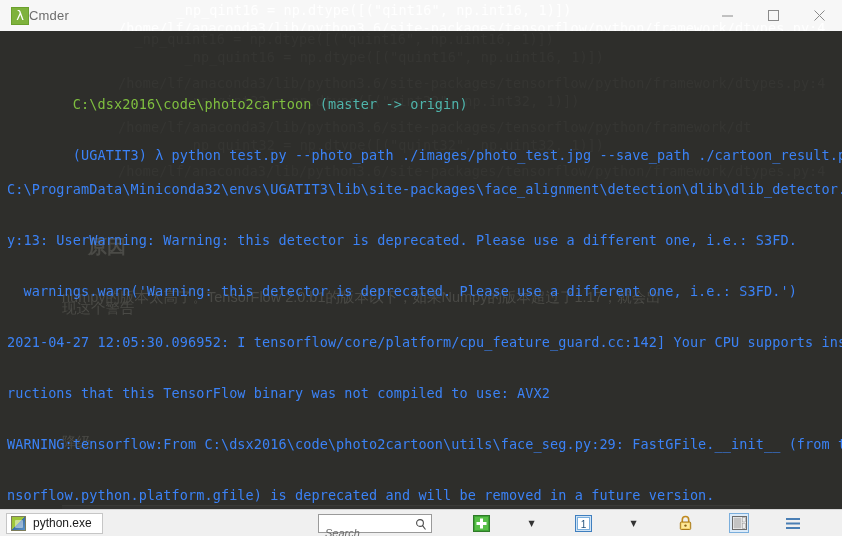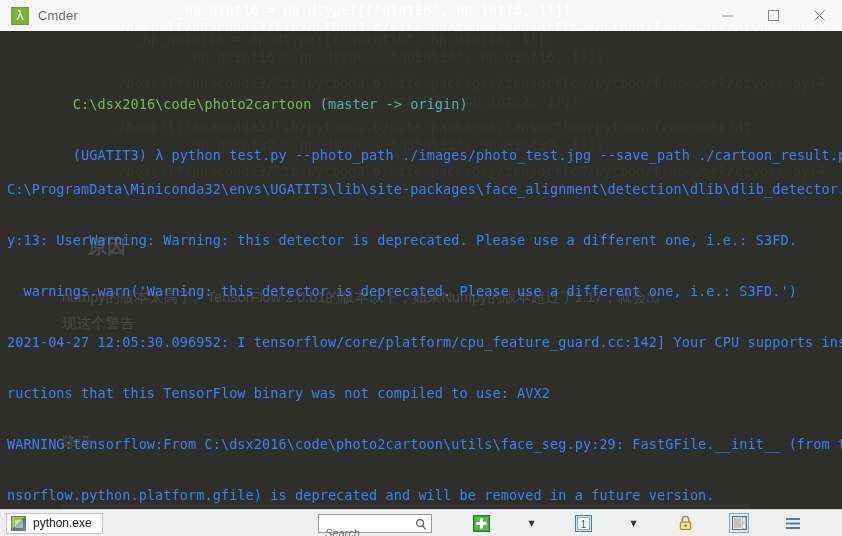--- a/index.html
+++ b/index.html
@@ -41,21 +41,20 @@
     box-sizing: border-box;
     display: flex;
     align-items: center;
     justify-content: center;
     color: #ffffff;
     font-size: 13px;
     line-height: 1;
     font-family: "DejaVu Sans", sans-serif;
   }
   .tb-title {
-    margin-left: 9px;
     font-size: 13px;
     color: #6d6d6d;
     letter-spacing: 0.2px;
     font-family: "Liberation Sans", sans-serif;
   }
   .tb-spacer { flex: 1; }
   .tb-btn {
     width: 46px;
     height: 31px;
     display: flex;
@@ -308,21 +307,21 @@
       <div class="gline" style="left:118px; top:44px;">/home/lf/anaconda3/lib/python3.6/site-packages/tensorflow/python/framework/dtypes.py:4</div>
       <div class="gline" style="left:168px; top:62px;">  _np_qint32 = np.dtype([("qint32", np.int32, 1)])</div>
       <div class="gline" style="left:118px; top:88px;">/home/lf/anaconda3/lib/python3.6/site-packages/tensorflow/python/framework/dt</div>
       <div class="gline" style="left:168px; top:106px;">  _np_quint32 = np.dtype([("quint32", np.uint32, 1)])</div>
       <div class="gline" style="left:118px; top:132px;">/home/lf/anaconda3/lib/python3.6/site-packages/tensorflow/python/framework/dtypes.py:4</div>
     </div>
 
     <div class="overlay-doc">
       <div class="ov-h2" style="left:52px; top:203px;margin-left:36px;">原因</div>
       <div class="ov-p" style="left:62px; top:253px;">numpy的版本太高了。TensorFlow 2.0.b1的版本以下，如果Numpy的版本超过了1.17，就会出</div>
-      <div class="ov-p" style="left:62px; top:279px;">现这个警告</div>
+      <div class="ov-p" style="left:62px; top:264px;">现这个警告</div>
       <div class="ov-p" style="left:62px; top:398px;">降级</div>
       <div class="ov-code-block"></div>
 
     </div>
 
     <div class="console">
       <span class="ln">
         <span class="c-green">C:\dsx2016\code\photo2cartoon</span><span class="c-gray"> </span><span class="c-teal">(master -&gt; origin)</span>
       </span>
       <span class="ln">

